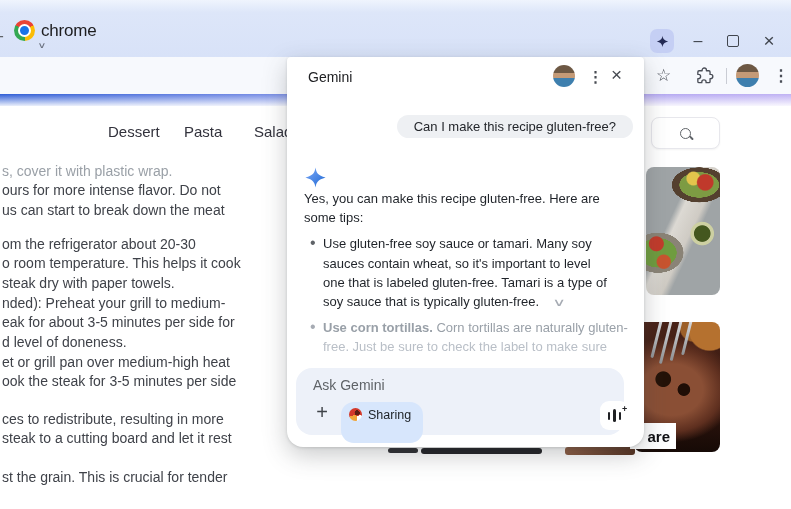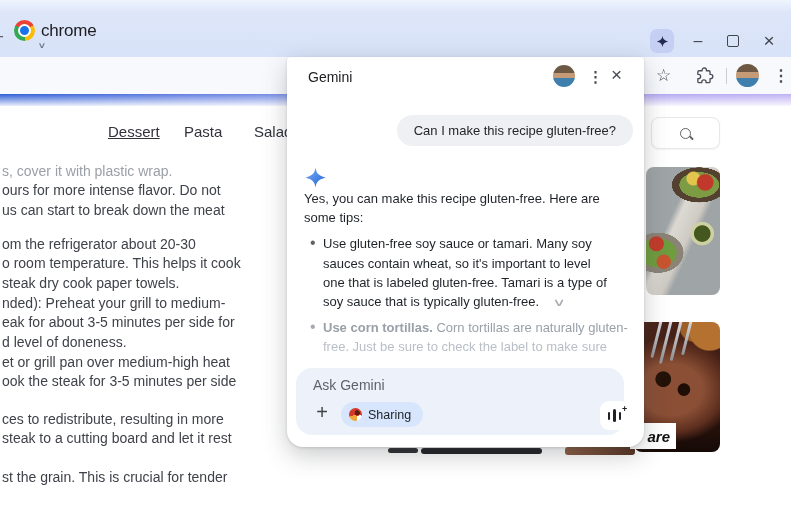--- a/index.html
+++ b/index.html
@@ -59,43 +59,43 @@
       radial-gradient(circle at 88% 6%,#b5712f 0 14%,transparent 15%),
       radial-gradient(circle at 70% 4%,#9c5f28 0 10%,transparent 11%),
       radial-gradient(circle at 34% 44%,#241208 0 8%,transparent 9%),
       radial-gradient(circle at 58% 52%,#1f0e06 0 7%,transparent 8%),
       radial-gradient(ellipse 95% 52% at 44% 52%,#8a4f35 0 38%,#5e2f1f 62%,transparent 78%),
       linear-gradient(180deg,#4a2318 0%,#34170f 60%,#160a06 100%);}
   .tine{position:absolute;width:2.5px;border-radius:2px;
     background:linear-gradient(180deg,#dcdde0,#8f9194);transform:rotate(14deg);transform-origin:top;}
   #share-frag{left:630px;top:423px;width:46px;height:26px;background:#fff;z-index:5;
     display:flex;align-items:center;justify-content:flex-end;padding-right:6px;box-sizing:border-box;
-    font-weight:800;font-size:15px;color:#101013;font-style:italic;}
+    font-weight:800;font-size:15px;color:#101013;}
   .frag{position:absolute;border-radius:3px;}
 
   
   #panel{left:287px;top:57px;width:357px;height:390px;background:#fff;z-index:10;
     border-radius:4px 4px 16px 16px;box-shadow:0 8px 24px rgba(60,64,67,0.28),0 1px 3px rgba(60,64,67,0.18);}
   #panel-title{left:21px;top:12px;font-size:14px;color:#202124;}
   .pnl-ic{color:#474b52;}
-  #user-bubble{right:11px;top:58px;height:31px;background:#eef0f3;border-radius:21px;
+  #user-bubble{right:11px;top:58px;height:23px;background:#eef0f3;border-radius:21px;
     display:flex;align-items:center;padding:0 17px;font-size:13px;color:#23262b;white-space:nowrap;}
   .gline{white-space:nowrap;font-size:13px;line-height:19.2px;color:#1f2329;}
   .b{font-weight:400;}
   .bullet{position:relative;padding-left:19px;}
   .bullet::before{content:"•";position:absolute;left:6px;top:0;color:#5f6368;}
   .bullet.gray::before{color:#a6abb3;}
   .g1{color:#99a0a8;}
   .g2{color:#b9bfc7;}
   .chev{display:inline-block;margin-left:16px;color:#a6abb3;font-size:11px;transform:scaleX(1.7);}
   #input-area{left:9px;top:311px;width:328px;height:67px;background:#edf1f9;border-radius:16px;}
   #ask-ph{left:17px;top:9px;font-size:14px;color:#5f6368;}
   #plus-btn{left:15px;top:33px;width:22px;height:22px;font-size:20px;color:#3f4348;}
   #chip{left:45px;top:34px;height:25px;border-radius:13px;background:#d7e6fc;display:flex;
-    align-items:center;gap:6px;padding:0 12px 0 8px;}
+    align-items:center;gap:6px;padding:0 12px 16px 8px;}
   #chip span.lbl{font-size:12.5px;font-weight:500;color:#1c2126;}
   .eye{width:13px;height:13px;border-radius:50%;
     background:
       radial-gradient(circle at 85% 82%,#fff 0 22%,transparent 23%),
       radial-gradient(circle at 62% 38%,#5b1f14 0 22%,transparent 23%),
       conic-gradient(from 140deg,#f0a63a 0 110deg,#d3392b 110deg 360deg);}
   #voice-btn{left:304px;top:33px;width:29px;height:29px;background:#fff;border-radius:9px;}
   .bars{position:relative;display:flex;align-items:center;gap:3px;height:15px;}
   .bar{width:2.5px;border-radius:2px;background:#202124;}
   .mini-spark{position:absolute;right:-6px;top:-4px;font-size:9px;font-weight:700;color:#202124;}
@@ -132,37 +132,37 @@
         <path d="M9 5.2c0-1.5 1.2-2.7 2.7-2.7s2.7 1.2 2.7 2.7V6h3.1c.8 0 1.5.7 1.5 1.5v3.1h.8a2.7 2.7 0 0 1 0 5.4h-.8v3.5c0 .8-.7 1.5-1.5 1.5h-3.5v-.8a2.7 2.7 0 0 0-5.4 0v.8H5.1c-.8 0-1.5-.7-1.5-1.5v-3.5h.8a2.7 2.7 0 0 0 0-5.4h-.8V7.5c0-.8.7-1.5 1.5-1.5H9v-.8Z"></path>
       </svg>
     </div>
     <div class="abs vsep" style="left:726px;top:11px;"></div>
     <div class="abs avatar" style="left:736px;top:7px;width:23px;height:23px;"></div>
     <div class="abs tbicon" style="left:773px;top:9px;font-size:16px;font-weight:700;">⋮</div>
   </div>
 
   <div id="band" class="abs"></div>
 
-  <div class="abs tabtxt flexc" style="left:108px;top:115px;height:33px;text-decoration:underline;">Dessert</div>
+  <div class="abs tabtxt flexc" style="left:108px;top:115px;height:33px;">Dessert</div>
   <div class="abs tabtxt flexc" style="left:184px;top:115px;height:33px;">Pasta</div>
   <div class="abs tabtxt flexc" style="left:254px;top:115px;height:33px;">Salad</div>
 
   <div id="searchbox" class="abs flexc">
     <div class="mag"></div>
   </div>
 
   <div class="para" style="top:162px;">
     <div class="faded">s, cover it with plastic wrap.</div>
     <div>ours for more intense flavor. Do not</div>
     <div>us can start to break down the meat</div>
   </div>
   <div class="para" style="top:235px;">
     <div>om the refrigerator about 20-30</div>
     <div>o room temperature. This helps it cook</div>
-    <div>steak dry cook paper towels.</div>
+    <div>steak dry with paper towels.</div>
   </div>
   <div class="para" style="top:294px;">
     <div>nded): Preheat your grill to medium-</div>
     <div>eak for about 3-5 minutes per side for</div>
     <div>d level of doneness.</div>
   </div>
   <div class="para" style="top:353px;">
     <div>et or grill pan over medium-high heat</div>
     <div>ook the steak for 3-5 minutes per side</div>
   </div>

